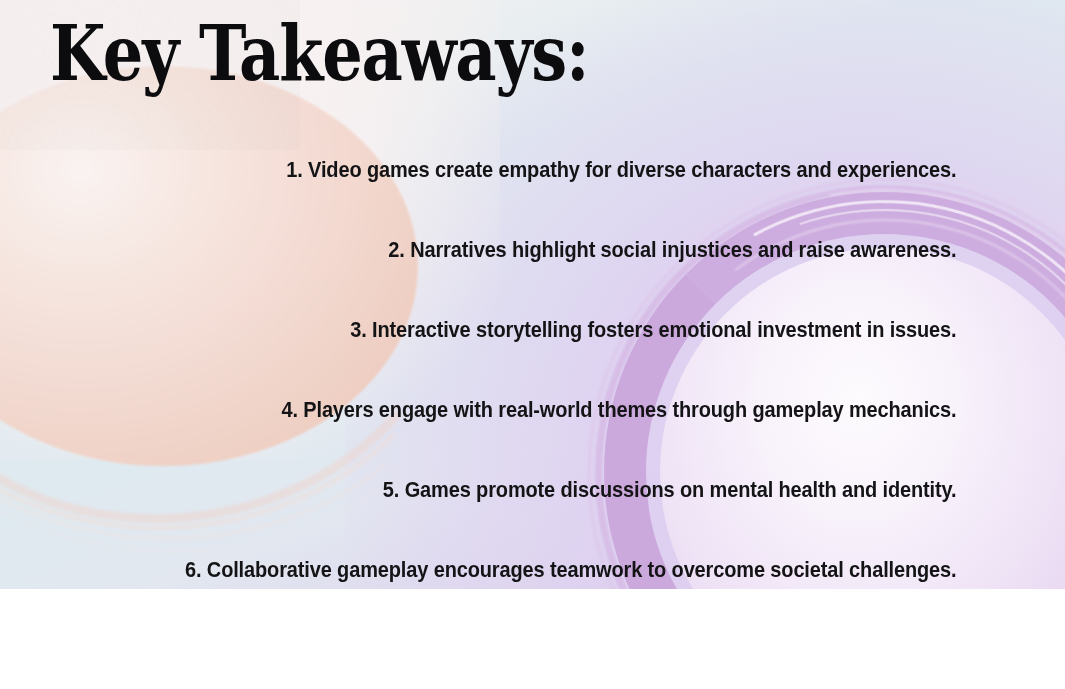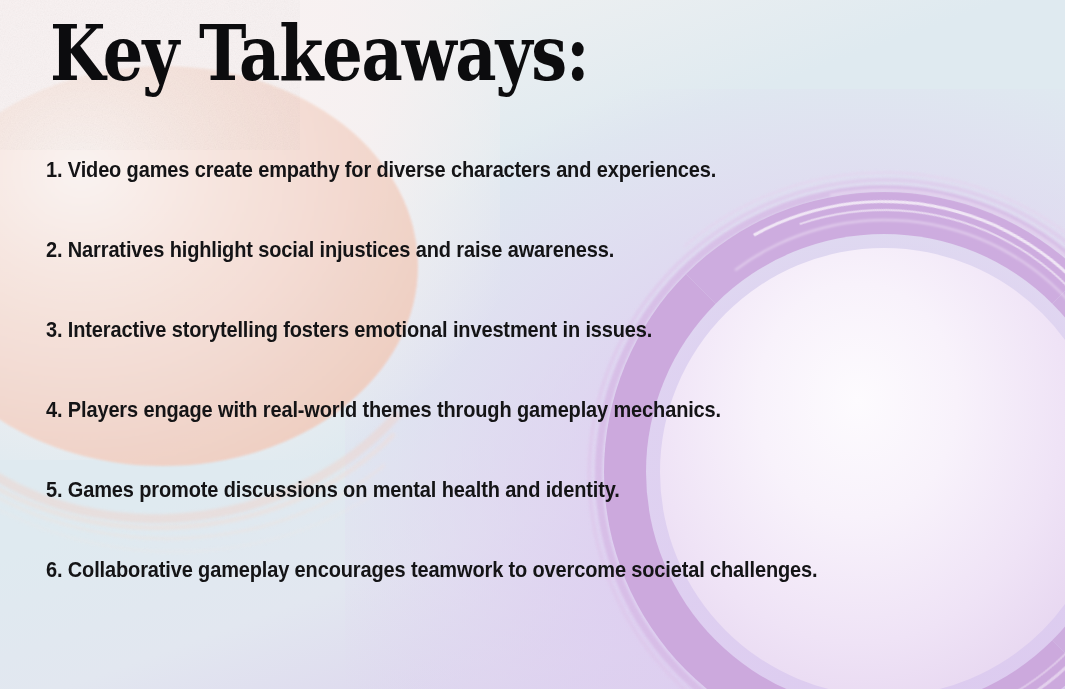--- a/index.html
+++ b/index.html
@@ -5,24 +5,25 @@
 <style>
   html, body {
     margin: 0;
     padding: 0;
     background: #ffffff;
   }
 
   #slide {
     position: relative;
     width: 1065px;
-    height: 689px;
+    height: 589px;
     overflow: hidden;
     background: #8b5cf6;
     font-family: "Liberation Sans", sans-serif;
+    text-align: right;
   }
 
   
   .bg-base {
     position: absolute;
     inset: 0;
     background:
       linear-gradient(160deg,
         #f9f4f4 0%,
         #eef0f1 16%,

